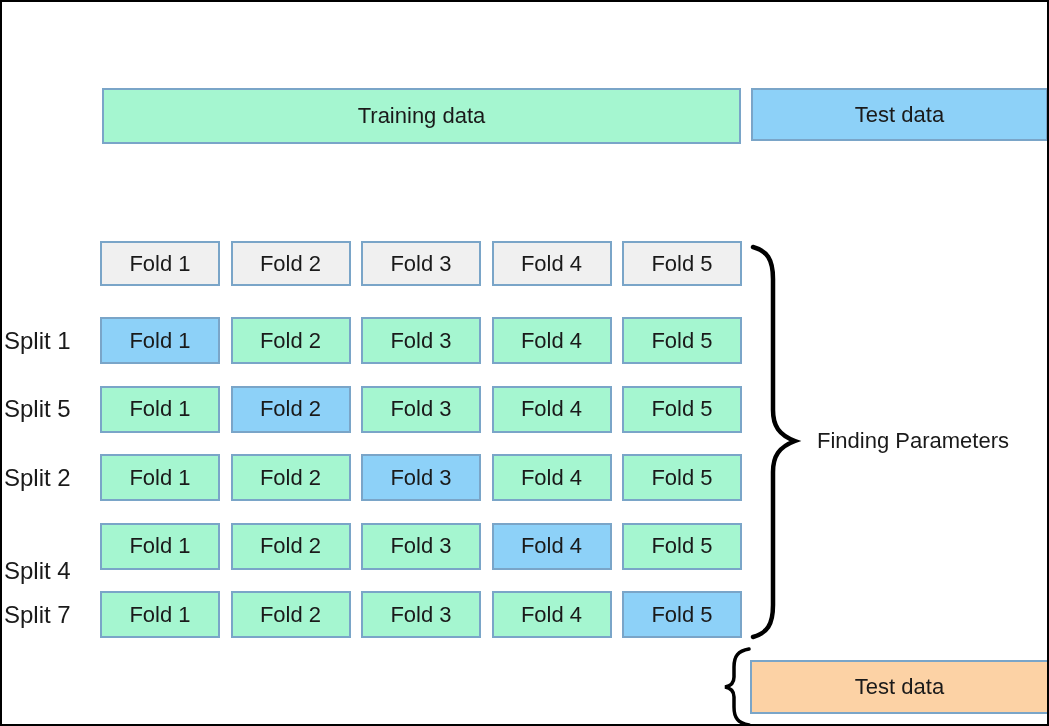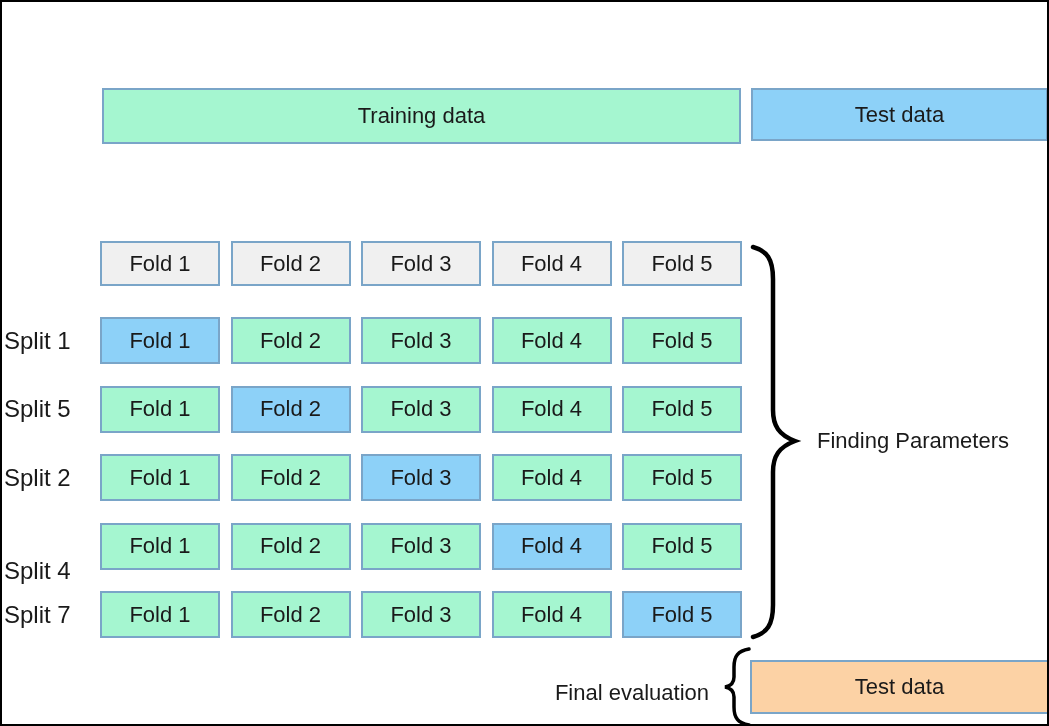--- a/index.html
+++ b/index.html
@@ -87,21 +87,20 @@
       <div class="box green" style="left: 359px; top: 589px; width: 120px; height: 47px;">Fold 3</div>
       <div class="box green" style="left: 489.5px; top: 589px; width: 120px; height: 47px;">Fold 4</div>
       <div class="box blue" style="left: 620px; top: 589px; width: 120px; height: 47px;">Fold 5</div>
     </div>
 
   <svg class="brace" style="left:748px;top:242px;" width="52" height="396" viewBox="0 0 52 396">
     <path d="M 3,3 C 17,7 23,15 23,35 L 23,166 C 23,182 29,191 45,197 C 29,203 23,212 23,228 L 23,361 C 23,381 17,389 3,393" stroke-width="4.5"></path>
   </svg>
   <div class="annot" style="left:815px;top:426px;">Finding Parameters</div>
 
-  <div class="annot" style="left:480px;top:678px;width:227px;text-align:right;">Final evaluation</div>
   <svg class="brace" style="left:720px;top:645px;" width="30" height="80" viewBox="0 0 30 80">
     <path d="M 27,2 C 16,4 12,9 12,20 L 12,30 C 12,36 9,39 3,40 C 9,41 12,44 12,50 L 12,60 C 12,71 16,76 27,78" stroke-width="3.5"></path>
   </svg>
   <div class="box orange" style="left:748px;top:658px;width:299px;height:54px;">
     <span>Test data</span>
   </div>
 
 </div>
 
 </body></html>

